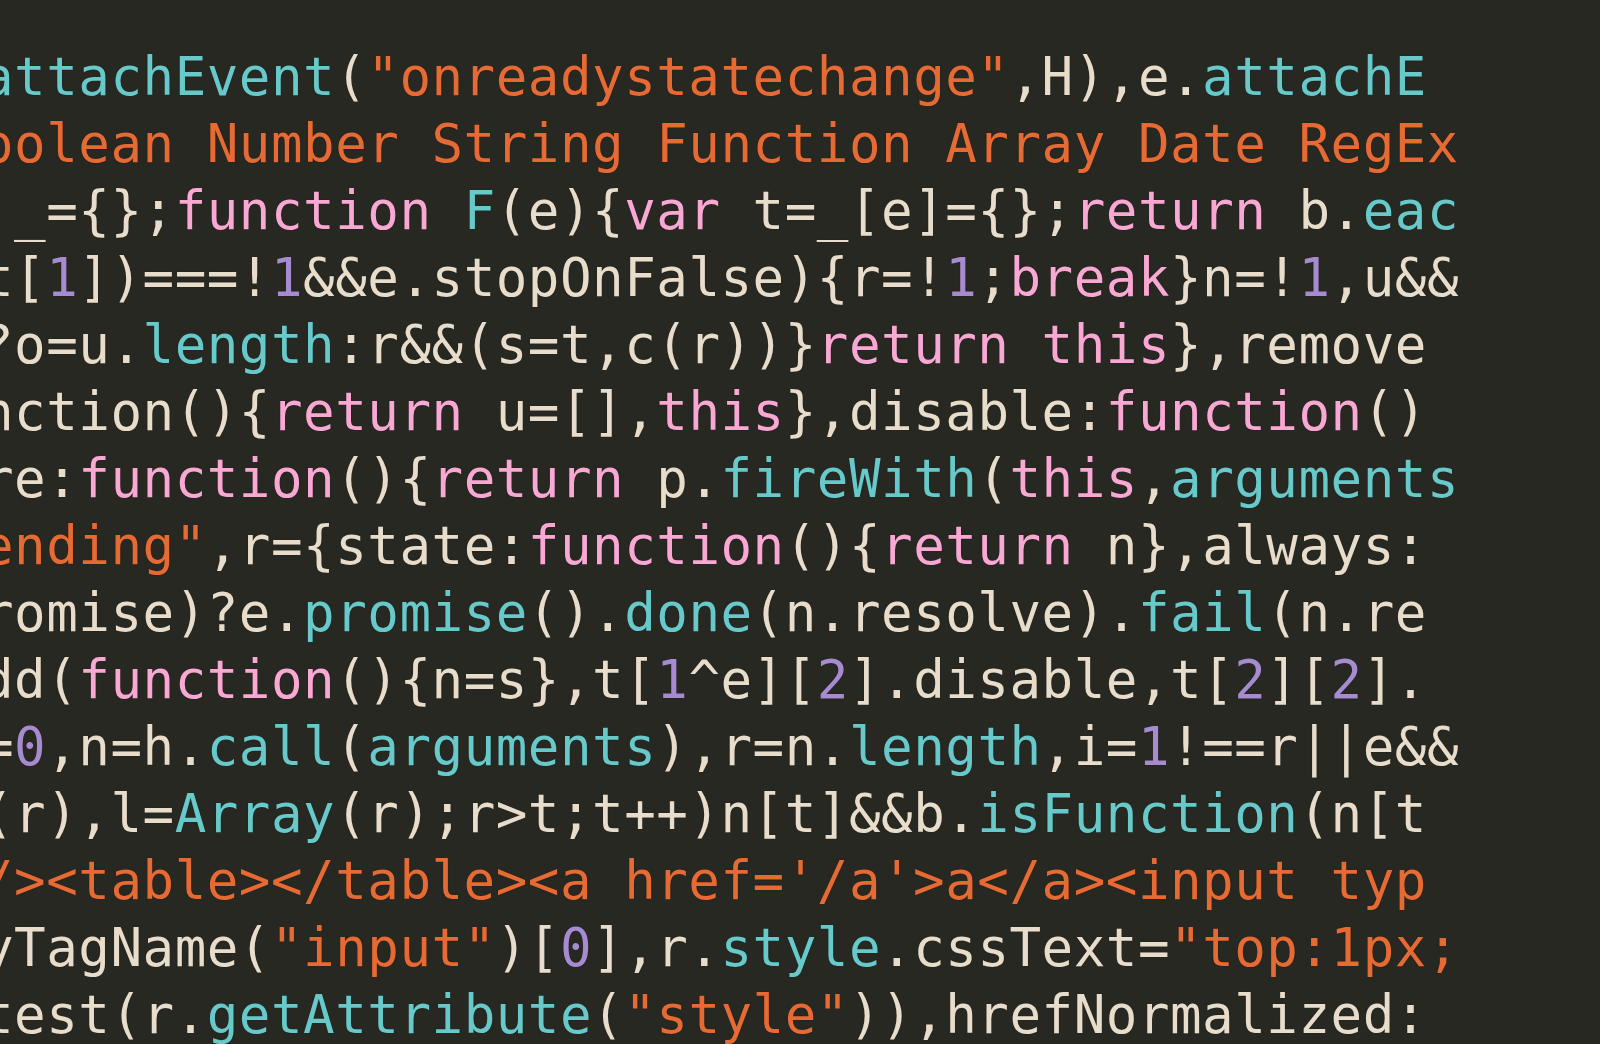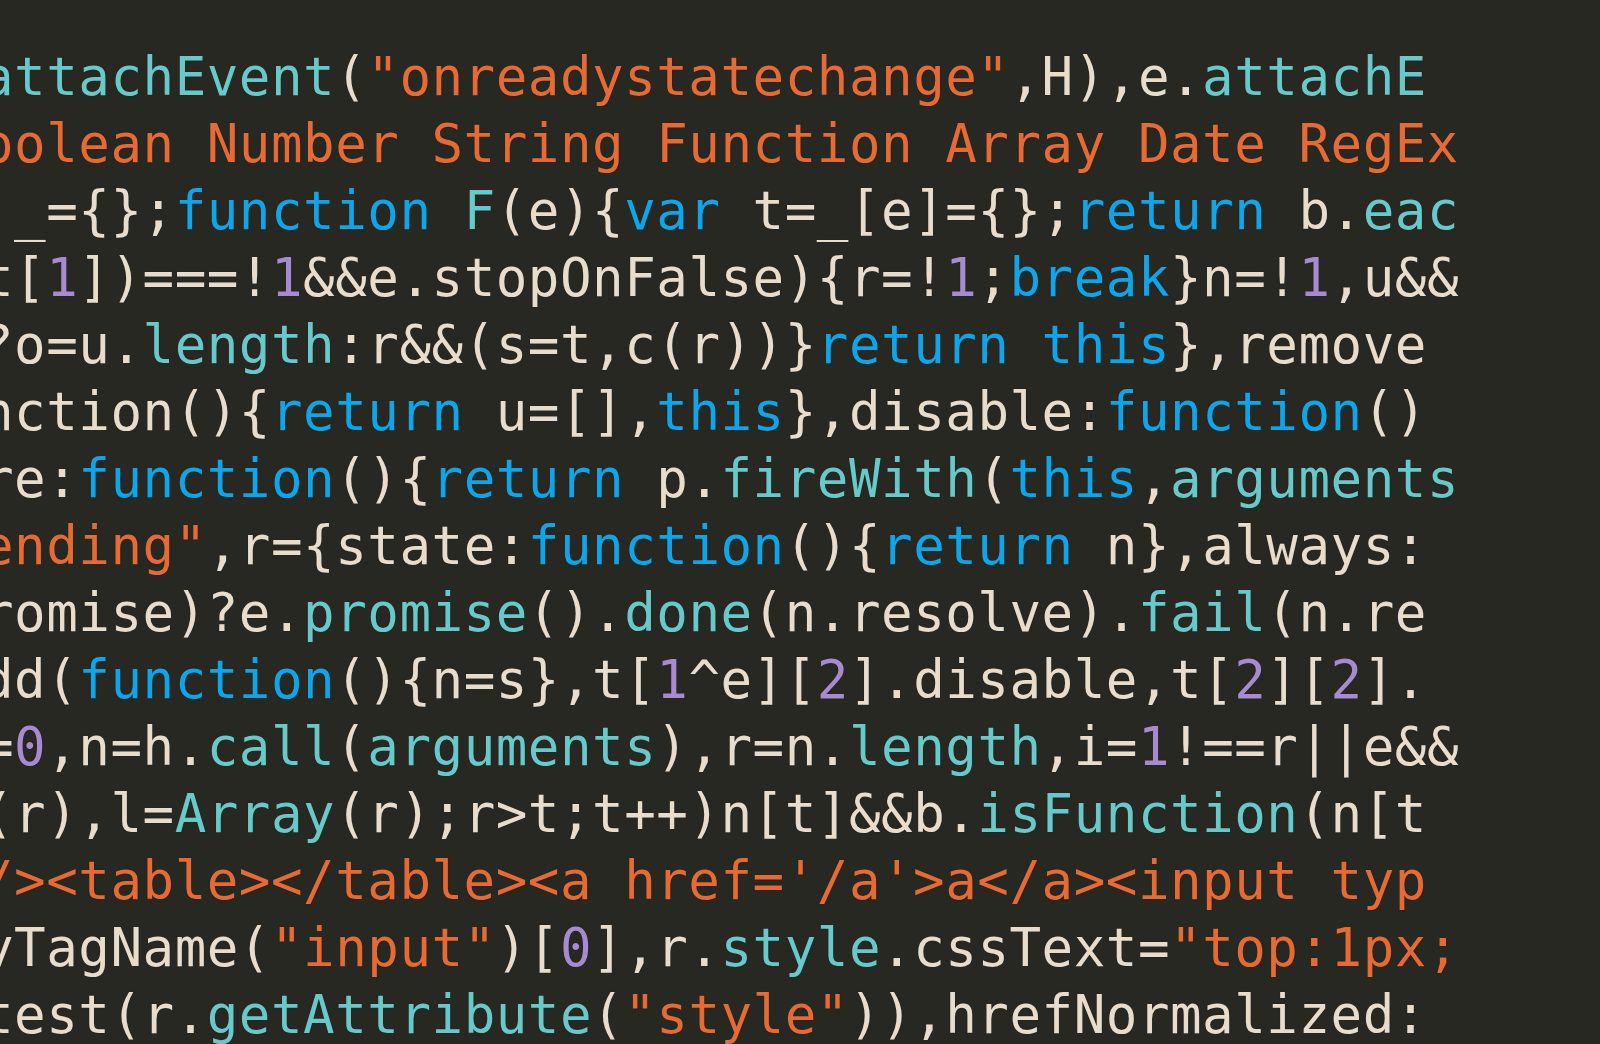--- a/index.html
+++ b/index.html
@@ -12,20 +12,20 @@
     color:#f8f8f2;
     position:absolute;
     left:-18px;
     top:-10px;
     filter:blur(0.3px);
     text-shadow:0 0 1px rgba(0,0,0,0.5);
   }         
   
   .t-teal{color:#67c9c9}
   .t-orange{color:#e66a33}
-  .t-pink{color:#0ea5e9}
+  .t-pink{color:#f9a8d4}
   .t-cream{color:#e8dccb}
   .t-violet{color:#a78bd0}
 </style>
 </head>
 <body>
 
 <pre id="code"><div><span class="t-teal">attachEvent</span><span class="t-cream">(</span><span class="t-orange">"onreadystatechange"</span><span class="t-cream">,H),e.</span><span class="t-teal">attachE</span></div><div><span class="t-orange">oolean Number String Function Array Date RegEx</span></div><div><span class="t-cream"> _={};</span><span class="t-pink">function</span><span class="t-cream"> </span><span class="t-teal">F</span><span class="t-cream">(e){</span><span class="t-pink">var</span><span class="t-cream"> t=_[e]={};</span><span class="t-pink">return</span><span class="t-cream"> b.</span><span class="t-teal">eac</span></div><div><span class="t-cream">t[</span><span class="t-violet">1</span><span class="t-cream">])===!</span><span class="t-violet">1</span><span class="t-cream">&amp;&amp;e.stopOnFalse){r=!</span><span class="t-violet">1</span><span class="t-cream">;</span><span class="t-pink">break</span><span class="t-cream">}n=!</span><span class="t-violet">1</span><span class="t-cream">,u&amp;&amp;</span></div><div><span class="t-cream">?o=u.</span><span class="t-teal">length</span><span class="t-cream">:r&amp;&amp;(s=t,c(r))}</span><span class="t-pink">return</span><span class="t-cream"> </span><span class="t-pink">this</span><span class="t-cream">},remove</span></div><div><span class="t-cream">nction(){</span><span class="t-pink">return</span><span class="t-cream"> u=[],</span><span class="t-pink">this</span><span class="t-cream">},disable:</span><span class="t-pink">function</span><span class="t-cream">()</span></div><div><span class="t-cream">re:</span><span class="t-pink">function</span><span class="t-cream">(){</span><span class="t-pink">return</span><span class="t-cream"> p.</span><span class="t-teal">fireWith</span><span class="t-cream">(</span><span class="t-pink">this</span><span class="t-cream">,</span><span class="t-teal">arguments</span></div><div><span class="t-orange">ending"</span><span class="t-cream">,r={state:</span><span class="t-pink">function</span><span class="t-cream">(){</span><span class="t-pink">return</span><span class="t-cream"> n},always:</span></div><div><span class="t-cream">romise)?e.</span><span class="t-teal">promise</span><span class="t-cream">().</span><span class="t-teal">done</span><span class="t-cream">(n.resolve).</span><span class="t-teal">fail</span><span class="t-cream">(n.re</span></div><div><span class="t-cream">dd(</span><span class="t-pink">function</span><span class="t-cream">(){n=s},t[</span><span class="t-violet">1</span><span class="t-cream">^e][</span><span class="t-violet">2</span><span class="t-cream">].disable,t[</span><span class="t-violet">2</span><span class="t-cream">][</span><span class="t-violet">2</span><span class="t-cream">].</span></div><div><span class="t-cream">=</span><span class="t-violet">0</span><span class="t-cream">,n=h.</span><span class="t-teal">call</span><span class="t-cream">(</span><span class="t-teal">arguments</span><span class="t-cream">),r=n.</span><span class="t-teal">length</span><span class="t-cream">,i=</span><span class="t-violet">1</span><span class="t-cream">!==r||e&amp;&amp;</span></div><div><span class="t-cream">(r),l=</span><span class="t-teal">Array</span><span class="t-cream">(r);r&gt;t;t++)n[t]&amp;&amp;b.</span><span class="t-teal">isFunction</span><span class="t-cream">(n[t</span></div><div><span class="t-orange">/&gt;&lt;table&gt;&lt;/table&gt;&lt;a href='/a'&gt;a&lt;/a&gt;&lt;input typ</span></div><div><span class="t-cream">yTagName(</span><span class="t-orange">"input"</span><span class="t-cream">)[</span><span class="t-violet">0</span><span class="t-cream">],r.</span><span class="t-teal">style</span><span class="t-cream">.cssText=</span><span class="t-orange">"top:1px;</span></div><div><span class="t-cream">test(r.</span><span class="t-teal">getAttribute</span><span class="t-cream">(</span><span class="t-orange">"style"</span><span class="t-cream">)),hrefNormalized:</span></div></pre>
 
 </body></html>

